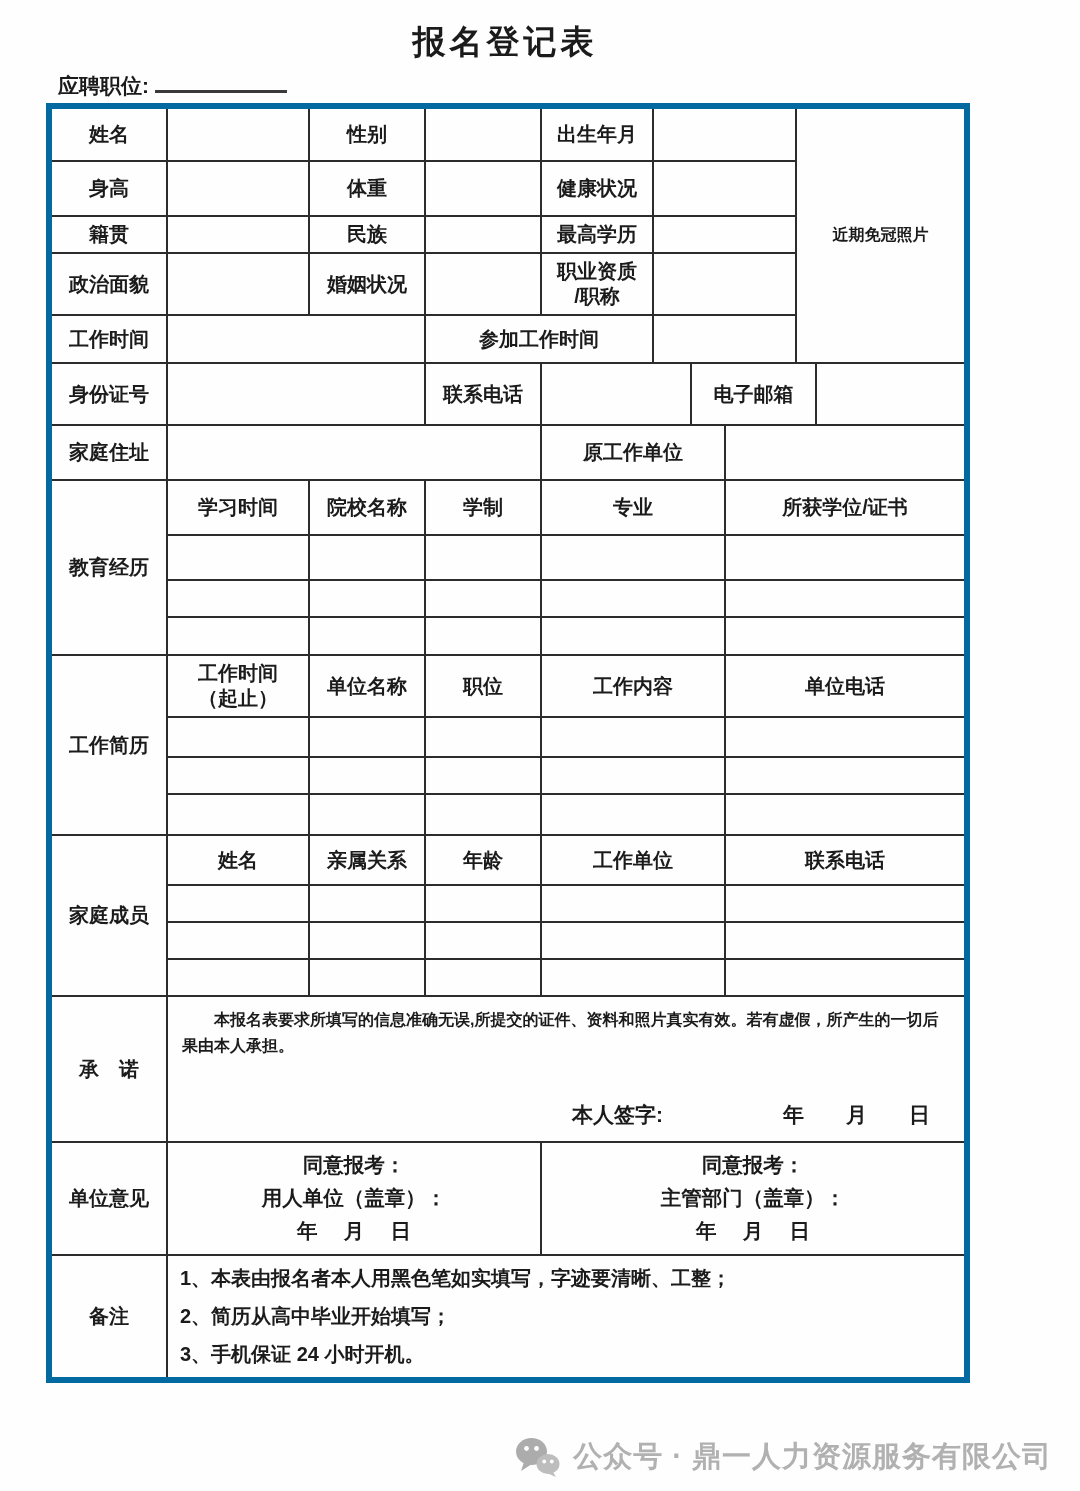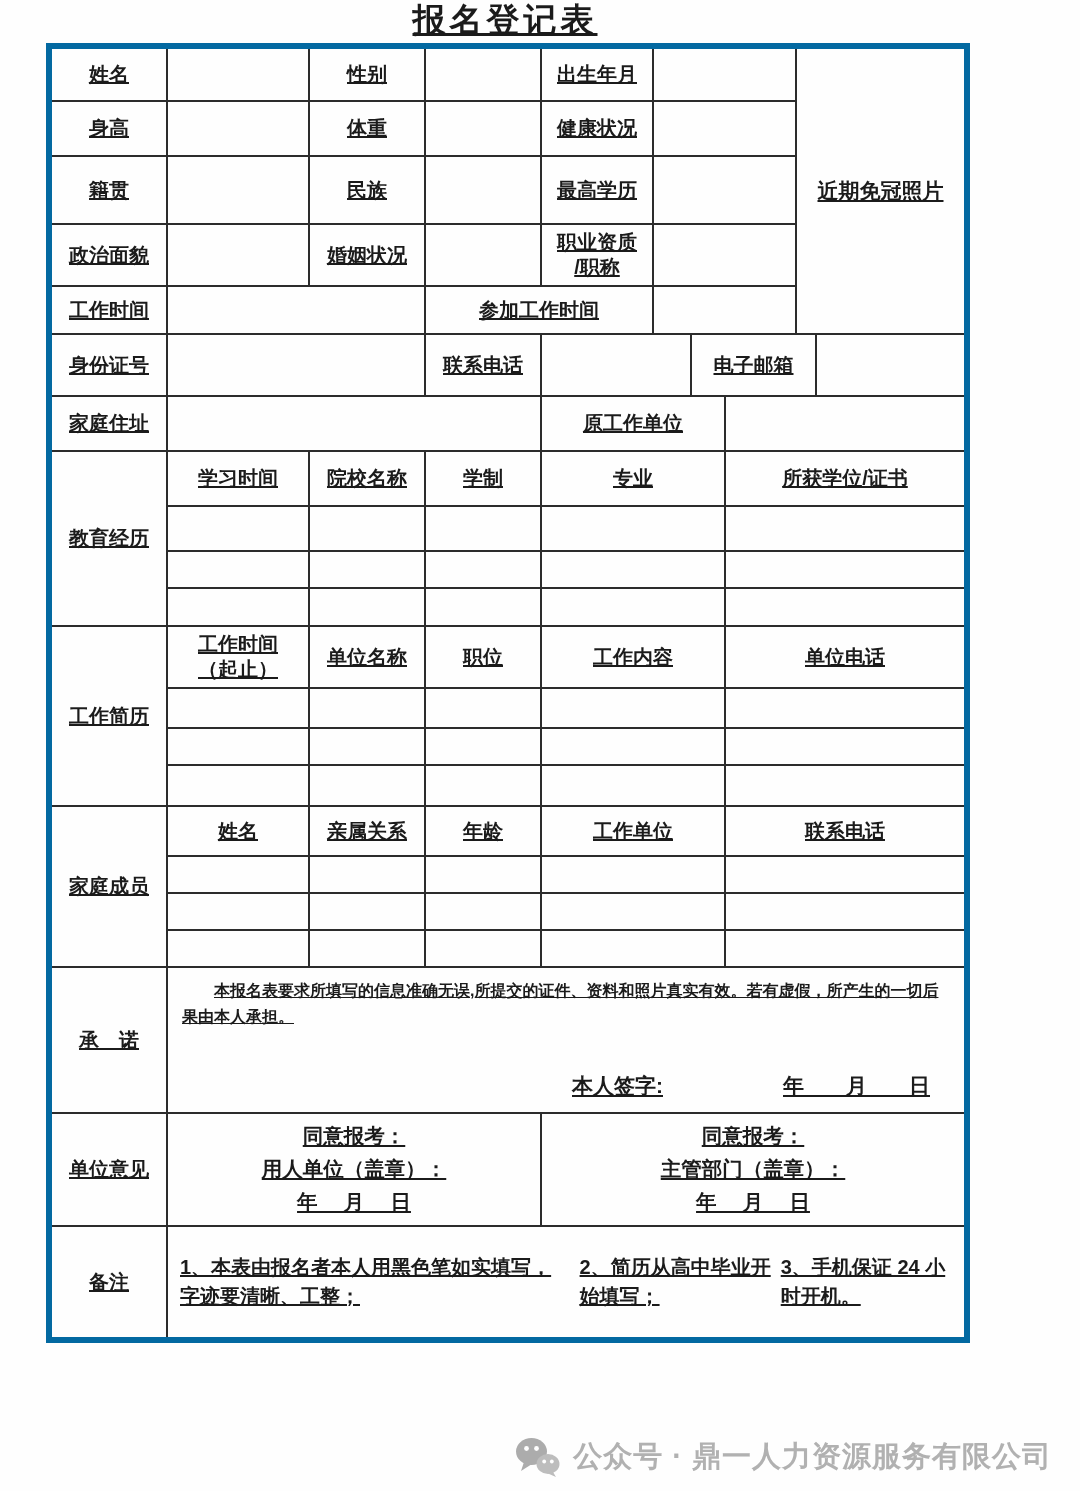--- a/index.html
+++ b/index.html
@@ -7,21 +7,21 @@
   body {
     font-family: "Liberation Sans", sans-serif;
     color: #1b1b1b;
   }
   .sheet {
     position: relative;
     width: 1080px;
     height: 1491px;
     background: #fefefe;
     overflow: hidden;
-    text-decoration: underline;
+    padding-top: 22px;
   }
   .title {
     width: 918px;
     margin-left: 46px;
     text-align: center;
     font-size: 33px;
     font-weight: 700;
     letter-spacing: 4px;
     height: 40px;
     line-height: 40px;
@@ -86,21 +86,21 @@
     display: flex;
     flex-direction: column;
     justify-content: center;
     gap: 4px;
     line-height: 1.4;
     font-size: 20.5px;
     font-weight: 700;
   }
   .opinion-inner .pre { white-space: pre; }
   .remarks-cell { text-align: left !important; padding: 8px 10px 8px 12px !important; }
-  .remarks-inner { display: flex; flex-direction: row; gap: 9px; font-size: 20px; font-weight: 700; line-height: 1.45; }
+  .remarks-inner { display: flex; flex-direction: column; gap: 9px; font-size: 20px; font-weight: 700; line-height: 1.45; }
   .footer {
     position: absolute;
     top: 1437px;
     right: 28px;
     display: flex;
     align-items: center;
     gap: 12px;
     color: #b1b1b1;
     font-size: 29px;
     font-weight: 600;
@@ -108,20 +108,23 @@
   }
   .wechat-icon { flex: 0 0 auto; }
 </style>
 </head>
 <body>
 
 <div class="sheet">
 
   <div class="title">报名登记表</div>
 
+  <div class="position-row">
+    <span>应聘职位:</span><span class="position-line"></span>
+  </div>
 
   <table class="form">
     <colgroup>
       <col style="width:118px">
         <col style="width:142px">
         <col style="width:116px">
         <col style="width:116px">
         <col style="width:112px">
         <col style="width:38px">
         <col style="width:34px">
@@ -131,33 +134,33 @@
     </colgroup>
 
     <tbody>
         <tr style="height:55px">
       <td>姓名</td>
       <td></td>
       <td>性别</td>
       <td></td>
       <td>出生年月</td>
       <td colspan="3"></td>
-      <td colspan="2" rowspan="5" style="font-size:21px;margin-top:44px;">近期免冠照片</td>
+      <td colspan="2" rowspan="5" style="font-size:16px;margin-top:44px;">近期免冠照片</td>
     </tr>
 
     <tr style="height:55px">
       <td>身高</td>
       <td></td>
       <td>体重</td>
       <td></td>
       <td>健康状况</td>
       <td colspan="3"></td>
     </tr>
 
-    <tr style="height:68px">
+    <tr style="height:37px">
       <td>籍贯</td>
       <td></td>
       <td>民族</td>
       <td></td>
       <td>最高学历</td>
       <td colspan="3"></td>
     </tr>
 
     <tr style="height:62px">
       <td>政治面貌</td>

